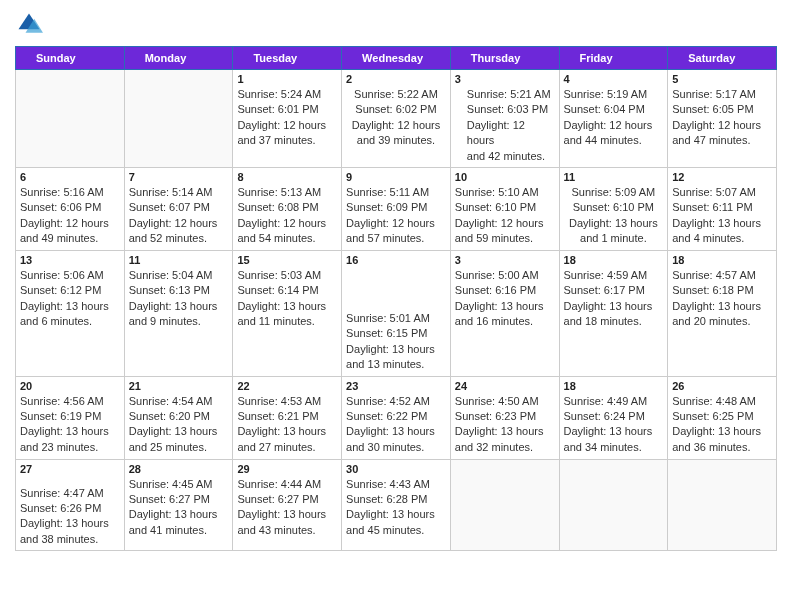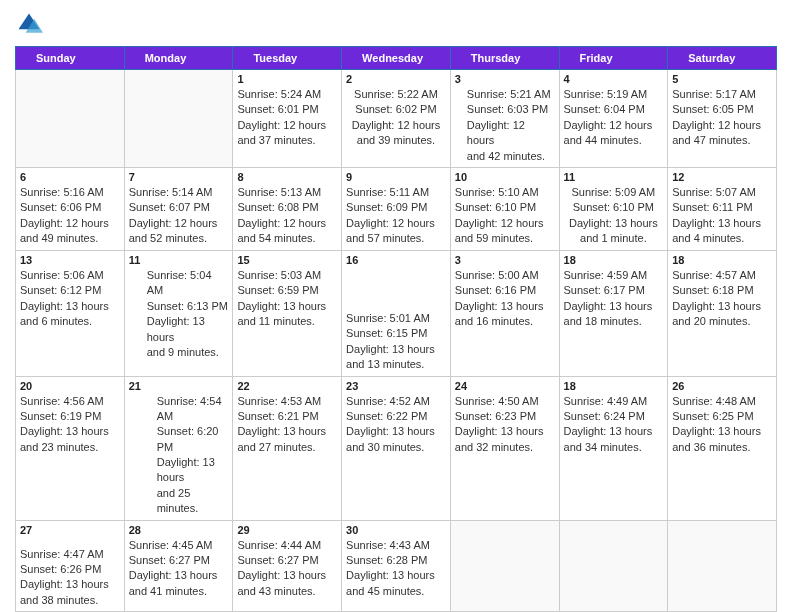--- a/index.html
+++ b/index.html
@@ -218,29 +218,29 @@
         <tr>
           <td>
             <div class="day-num">13</div>
             <div class="day-info" style="white-space: pre-line;">Sunrise: 5:06 AM
 Sunset: 6:12 PM
 Daylight: 13 hours
 and 6 minutes.</div>
           </td>
           <td>
             <div class="day-num">11</div>
-            <div class="day-info" style="white-space: pre-line; margin-left: 18px;">Sunrise: 5:04 AM
+            <div class="day-info" style="white-space: pre-line;">Sunrise: 5:04 AM
 Sunset: 6:13 PM
 Daylight: 13 hours
 and 9 minutes.</div>
           </td>
           <td>
             <div class="day-num">15</div>
             <div class="day-info" style="white-space: pre-line;">Sunrise: 5:03 AM
-Sunset: 6:59 PM
+Sunset: 6:14 PM
 Daylight: 13 hours
 and 11 minutes.</div>
           </td>
           <td>
             <div class="day-num">16</div>
             <div class="day-info" style="white-space: pre-line; margin-top: 45px;">Sunrise: 5:01 AM
 Sunset: 6:15 PM
 Daylight: 13 hours
 and 13 minutes.</div>
           </td>
@@ -269,21 +269,21 @@
         <tr>
           <td>
             <div class="day-num">20</div>
             <div class="day-info" style="white-space: pre-line;">Sunrise: 4:56 AM
 Sunset: 6:19 PM
 Daylight: 13 hours
 and 23 minutes.</div>
           </td>
           <td>
             <div class="day-num">21</div>
-            <div class="day-info" style="white-space: pre-line; margin-left: 28px;">Sunrise: 4:54 AM
+            <div class="day-info" style="white-space: pre-line;">Sunrise: 4:54 AM
 Sunset: 6:20 PM
 Daylight: 13 hours
 and 25 minutes.</div>
           </td>
           <td>
             <div class="day-num">22</div>
             <div class="day-info" style="white-space: pre-line;">Sunrise: 4:53 AM
 Sunset: 6:21 PM
 Daylight: 13 hours
 and 27 minutes.</div>

